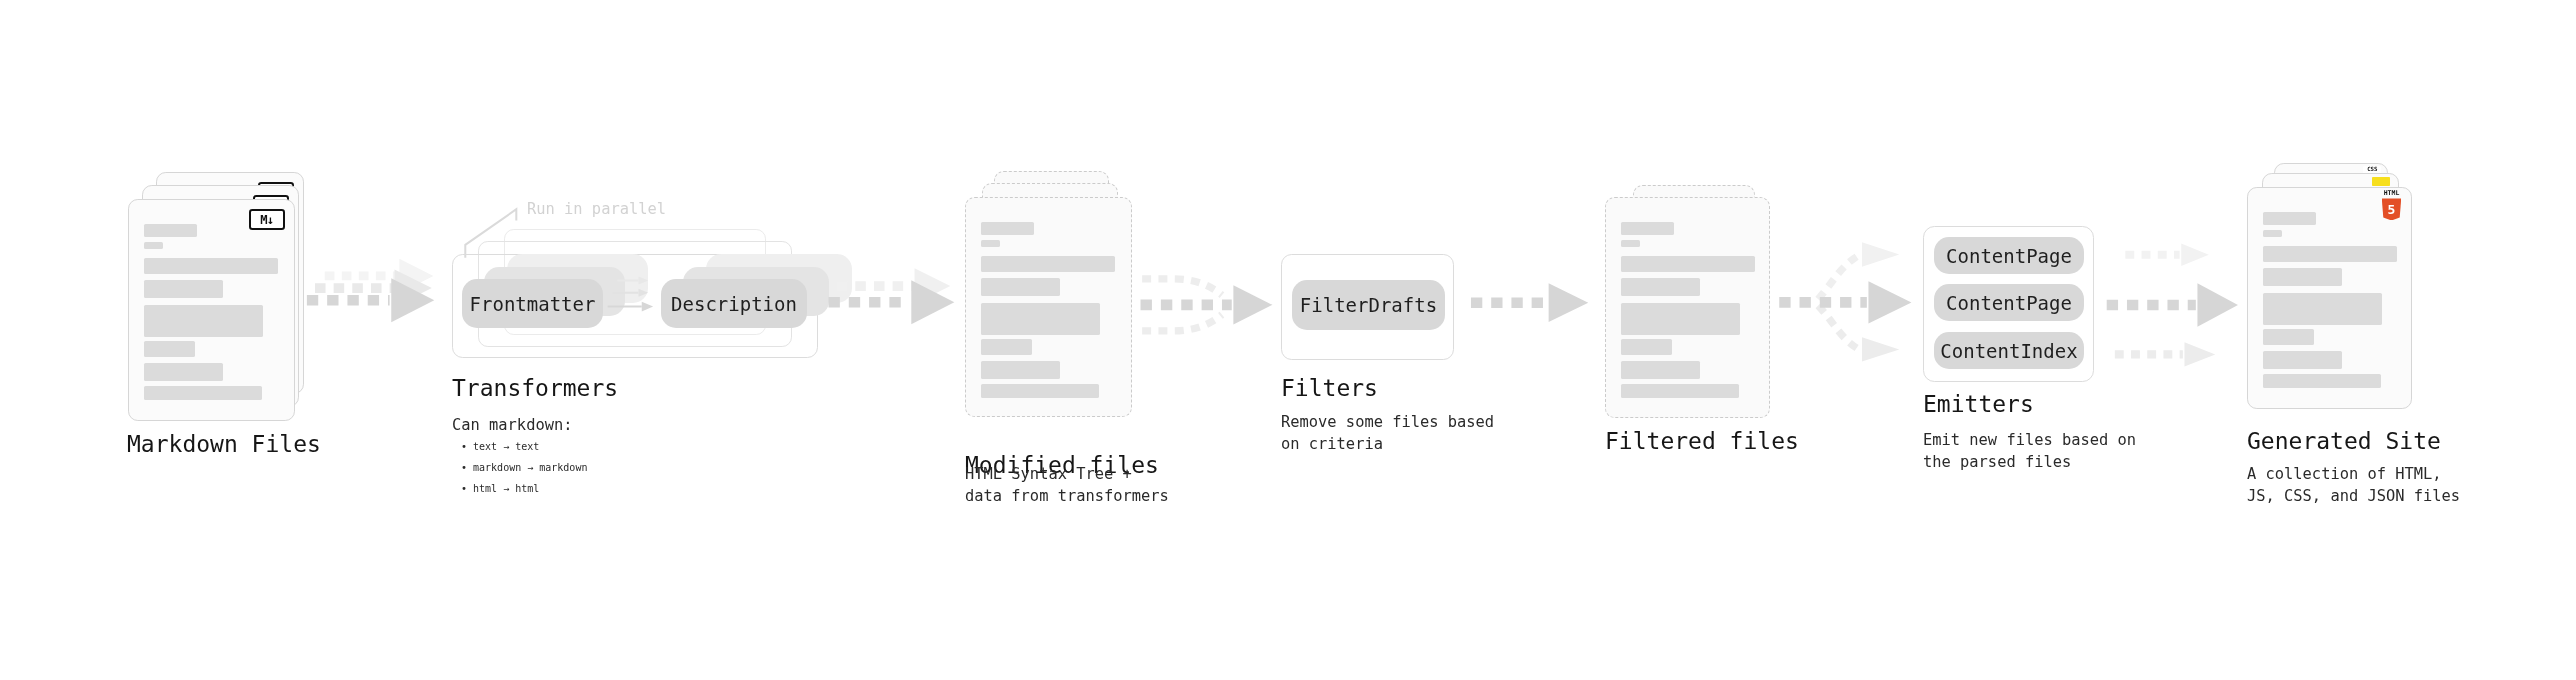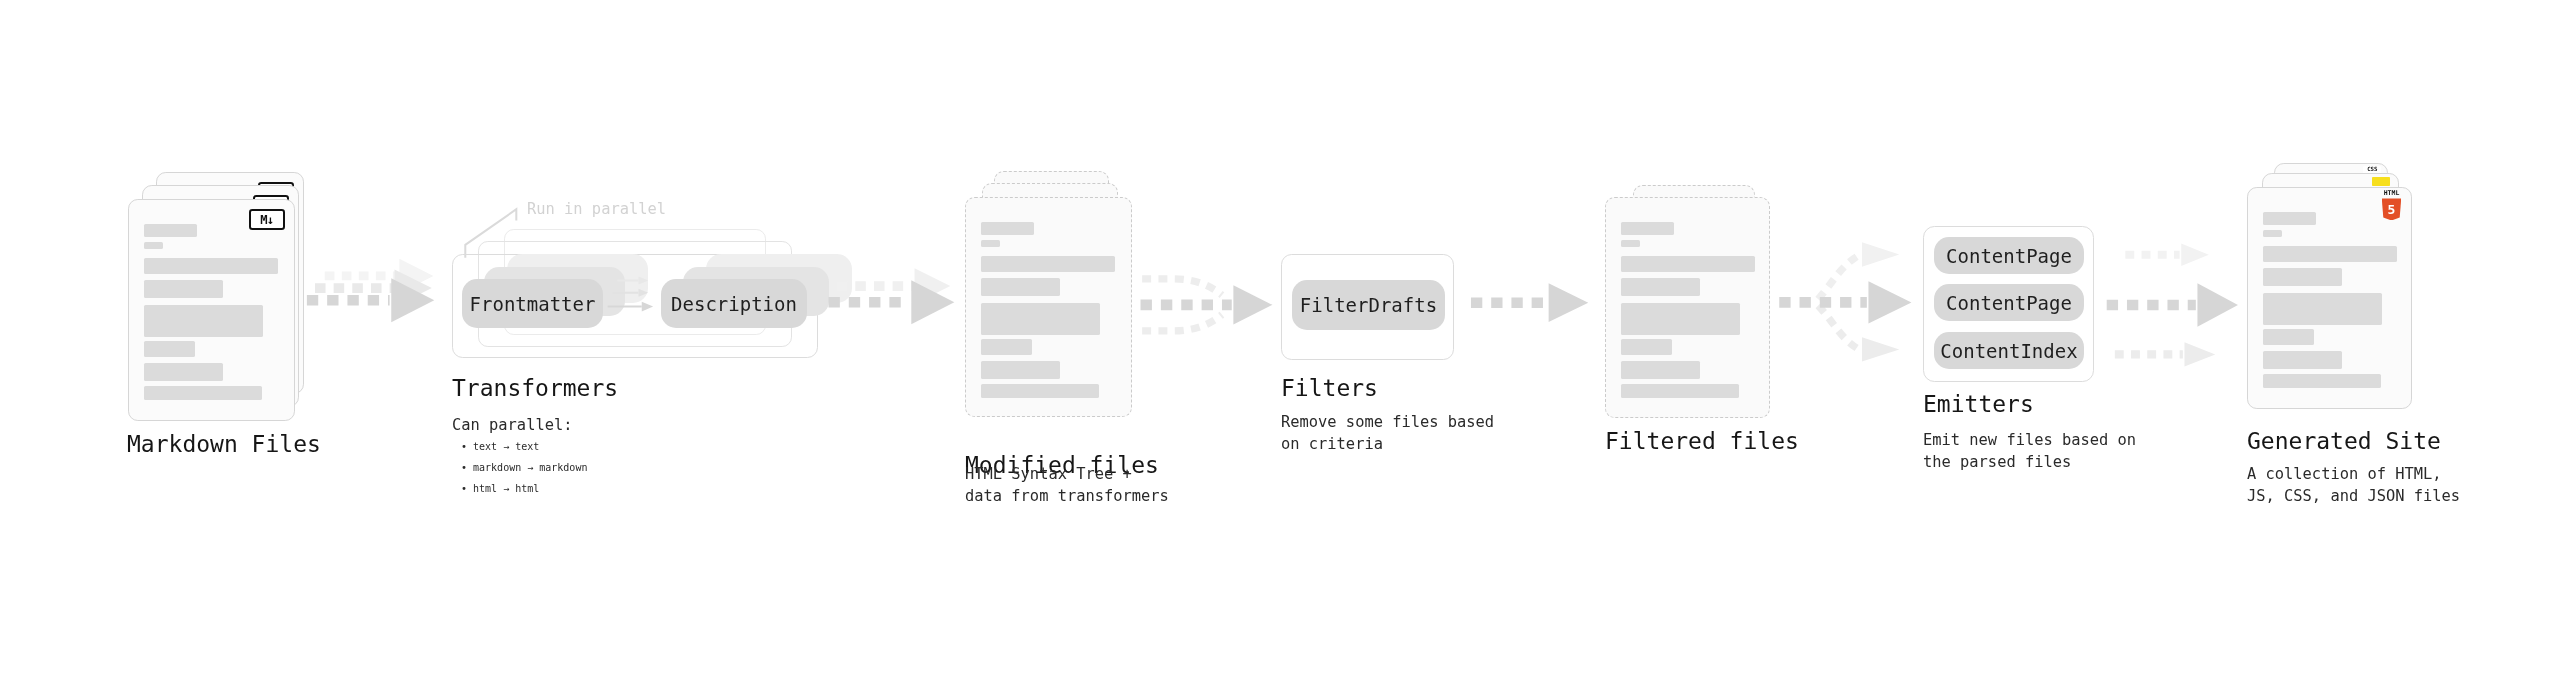--- a/index.html
+++ b/index.html
@@ -125,21 +125,21 @@
         <line x1="8" y1="24" x2="40" y2="24" stroke-width="2.5"></line>
         <polygon points="40,19 40,29 52,24" stroke="none"></polygon>
       </g>
       <g stroke="#d7d7d7" fill="#d7d7d7">
         <line x1="2" y1="41" x2="44" y2="41" stroke-width="2.5"></line>
         <polygon points="44,35 44,47 58,41" stroke="none"></polygon>
       </g>
     </svg>
 
     <div class="stage-title" style="left:452px;top:375px;">Transformers</div>
-    <div class="stage-sub" style="left:452px;top:414px;">Can parallel:</div>
+    <div class="stage-sub" style="left:452px;top:414px;">Can markdown:</div>
     <div class="bullets abs" style="left:461px;top:436px;">
       <div>• text → text</div>
       <div>• markdown → markdown</div>
       <div>• html → html</div>
     </div>
   </div>
 
   <svg class="abs" style="left:822px;top:263px;" width="138" height="72" viewBox="0 0 170 88">
     <g stroke="#f0f0f0" fill="#f0f0f0">
       <line x1="18" y1="28" x2="112" y2="28" stroke-width="12" stroke-dasharray="13 10"></line>

